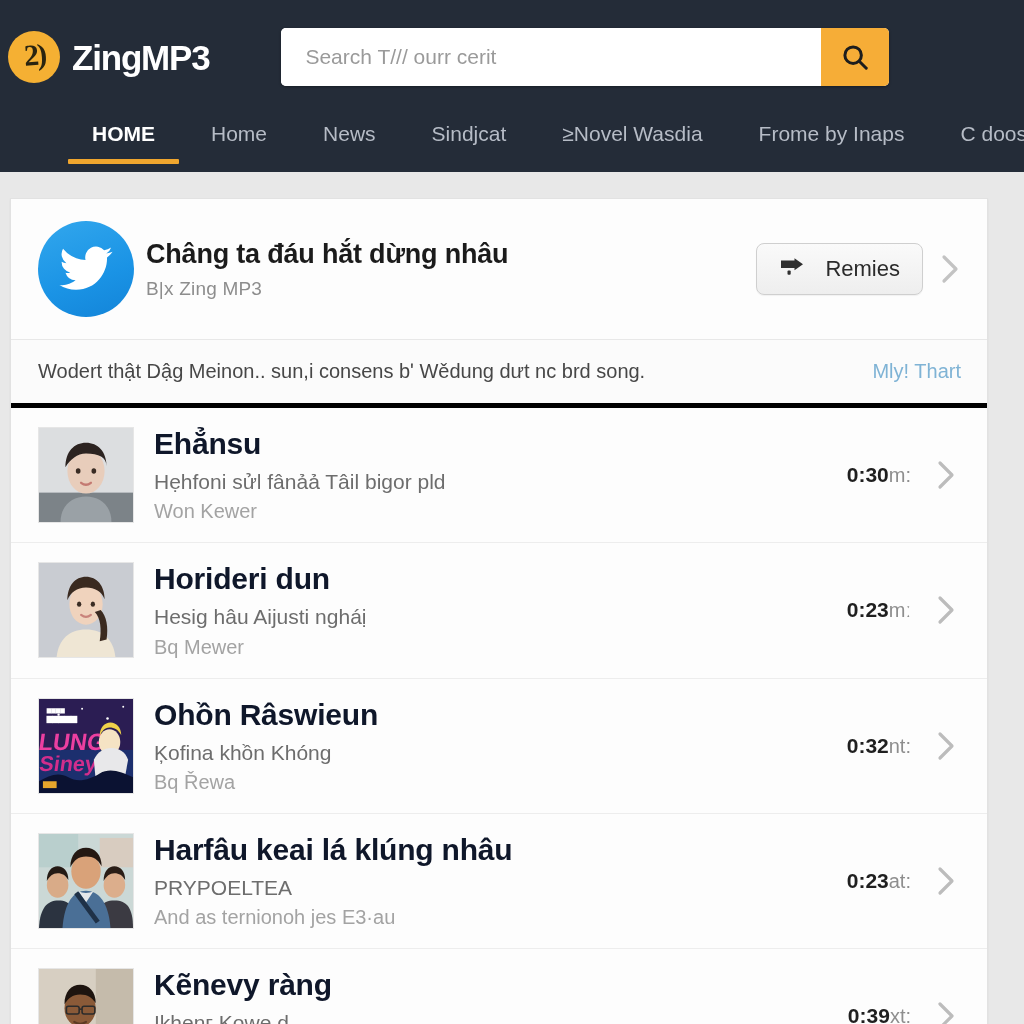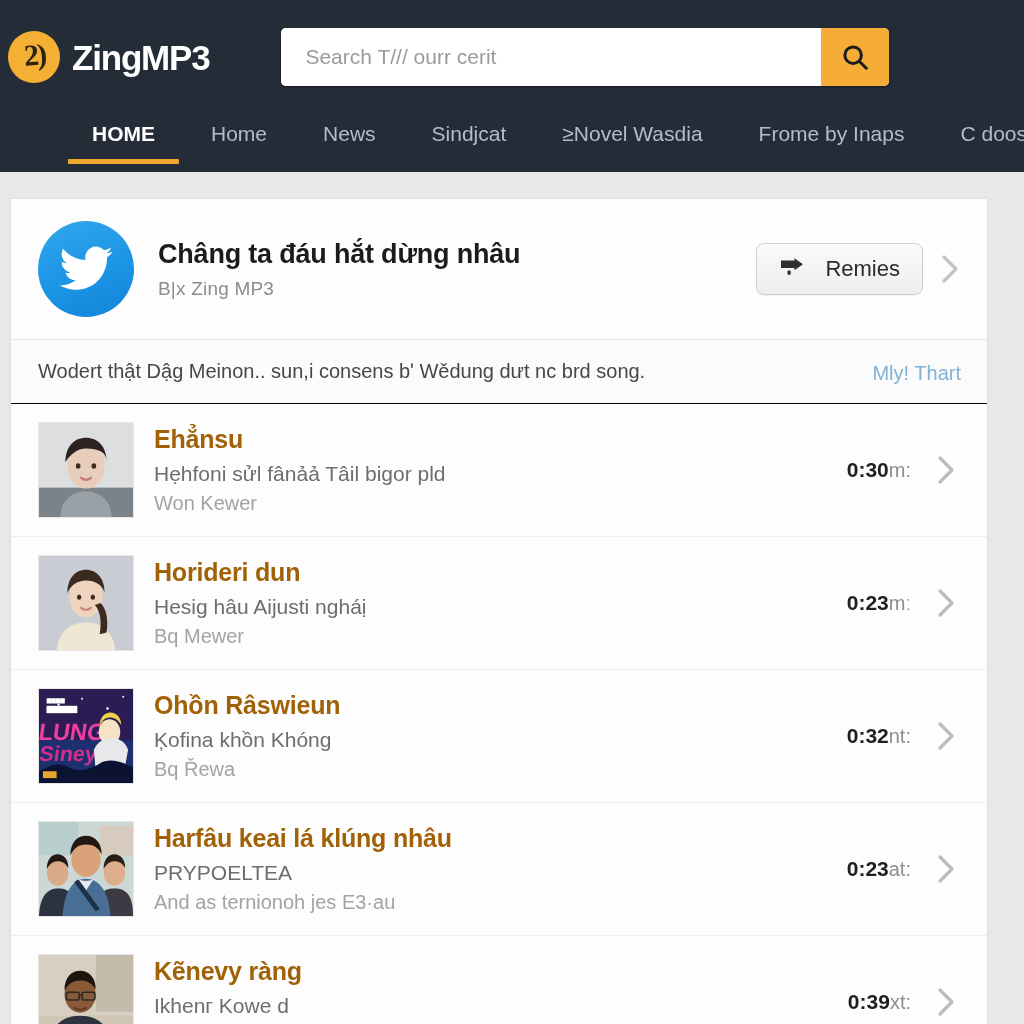--- a/index.html
+++ b/index.html
@@ -150,21 +150,21 @@
     border-bottom: none;
     width: 978px;
     box-shadow: 0 1px 2px rgba(0,0,0,.05);
   }
 
   
   .card-head {
     display: flex;
     align-items: center;
     padding: 22px 24px 22px 27px;
-    gap: 24px;
+    gap: 12px;
   }
 
   .avatar-circle {
     width: 96px;
     height: 96px;
     border-radius: 50%;
     background: linear-gradient(160deg, #32a7ed 0%, #1a93e5 60%, #1384d8 100%);
     display: flex;
     align-items: center;
     justify-content: center;
@@ -216,25 +216,25 @@
     color: #bdbdbd;
     display: flex;
     align-items: center;
     cursor: pointer;
   }
   .chevron svg { display: block; }
 
   
   .card-desc {
     display: flex;
-    align-items: flex-end;
+    align-items: center;
     justify-content: space-between;
     gap: 20px;
     border-top: 1px solid #e8e8e8;
-    border-bottom: 1px solid #000000;
+    border-bottom: 5px solid #000000;
     padding: 18px 24px 18px 27px;
     background: #fbfbfb;
   }
   .desc-text {
     font-size: 20px;
     color: #474747;
     line-height: 1.35;
     flex: 1 1 auto;
   }
   .desc-link {
@@ -267,23 +267,23 @@
     border: 1px solid #e6e6e6;
     background: #d8d8d8;
     overflow: hidden;
     position: relative;
   }
   .thumb svg { display: block; width: 100%; height: 100%; }
 
   .track-text { flex: 1 1 auto; min-width: 0; }
 
   .track-title {
-    font-size: 25px;
+    font-size: 30px;
     font-weight: bold;
-    color: #a16207;
+    color: #0f172a;
     line-height: 1.2;
     letter-spacing: -0.2px;
   }
   .track-sub {
     font-size: 21px;
     color: #6d6d6d;
     margin-top: 7px;
     line-height: 1.25;
   }
   .track-meta {

